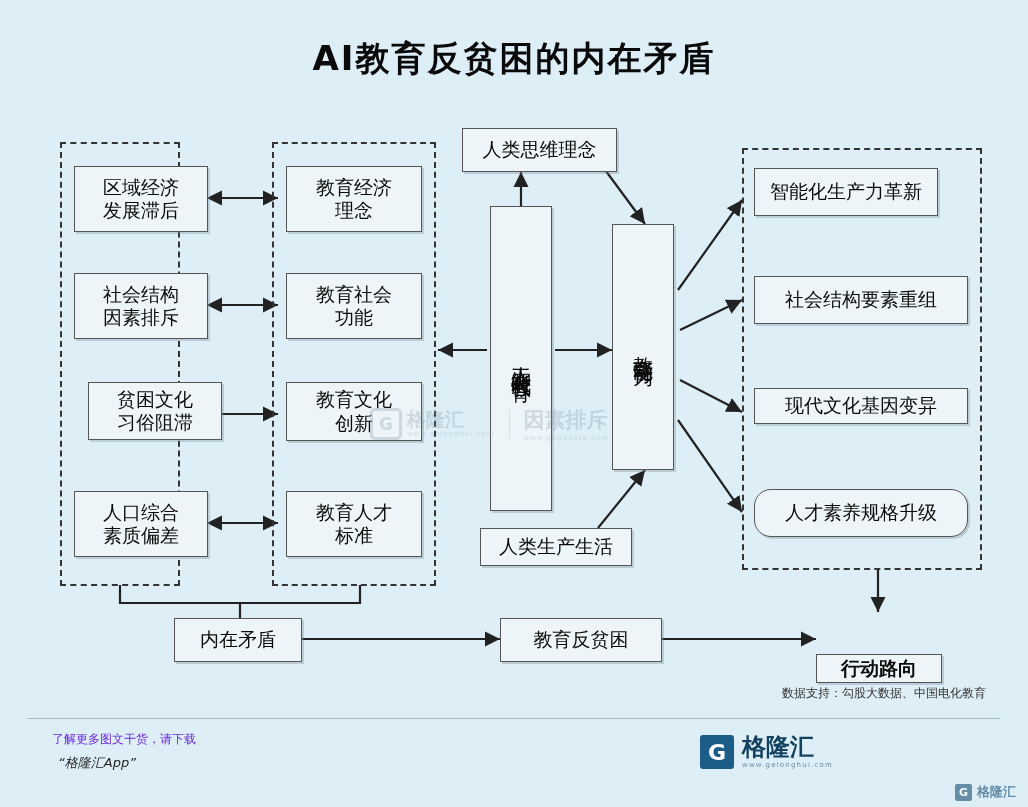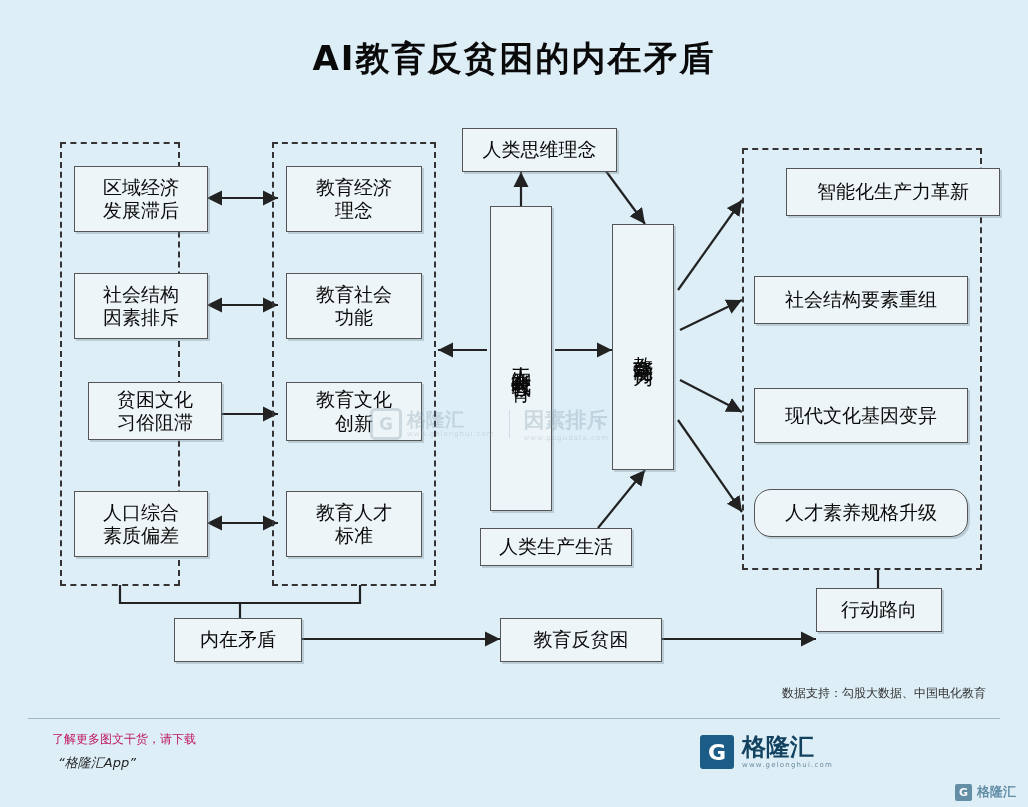--- a/index.html
+++ b/index.html
@@ -130,21 +130,21 @@
     top: 718px;
     width: 972px;
     height: 1px;
     background: #9fb8c4;
   }
   #foot-line1 {
     position: absolute;
     left: 52px;
     top: 731px;
     font-size: 12px;
-    color: #be185d;
+    color: #6d28d9;
   }
   #foot-line2 {
     position: absolute;
     left: 58px;
     top: 754px;
     font-size: 13px;
     font-style: italic;
     color: #222;
   }
   #brand {
@@ -279,28 +279,28 @@
 标准</div>
 
   <div class="node" style="left:462px; top:128px; width:155px; height:44px; font-size:19px;">人类思维理念</div>
 
   <div class="node v" style="left:490px; top:206px; width:62px; height:305px; font-size:20px;">人工智能时代教育</div>
 
   <div class="node" style="left:480px; top:528px; width:152px; height:38px; font-size:19px;">人类生产生活</div>
 
   <div class="node v" style="left:612px; top:224px; width:62px; height:246px; font-size:20px;">教育能动行为</div>
 
-  <div class="node" style="left:754px; top:168px; width:214px; height:48px;margin-left:32px;">智能化生产力革新</div>
+  <div class="node" style="left:754px; top:168px; width:184px; height:48px;">智能化生产力革新</div>
   <div class="node" style="left:754px; top:276px; width:214px; height:48px;">社会结构要素重组</div>
-  <div class="node" style="left:754px; top:388px; width:214px; height:55px;">现代文化基因变异</div>
+  <div class="node" style="left:754px; top:388px; width:214px; height:36px;">现代文化基因变异</div>
   <div class="node" style="left:754px; top:489px; width:214px; height:48px;border-radius:17px;">人才素养规格升级</div>
 
   <div class="node" style="left:174px; top:618px; width:128px; height:44px;">内在矛盾</div>
   <div class="node" style="left:500px; top:618px; width:162px; height:44px;">教育反贫困</div>
-  <div class="node" style="left:816px; top:588px; width:126px; height:44px;">行动路向</div>
+  <div class="node" style="left:816px; top:654px; width:126px; height:29px;font-weight:bold;">行动路向</div>
 
   <div class="wm-center">
     <div class="wm-logo-box">
       <div class="wm-g">G</div>
       <div>
         <div class="wm-name">格隆汇</div>
         <div class="wm-sub">www.gelonghui.com</div>
       </div>
     </div>
     <div class="wm-div"></div>

